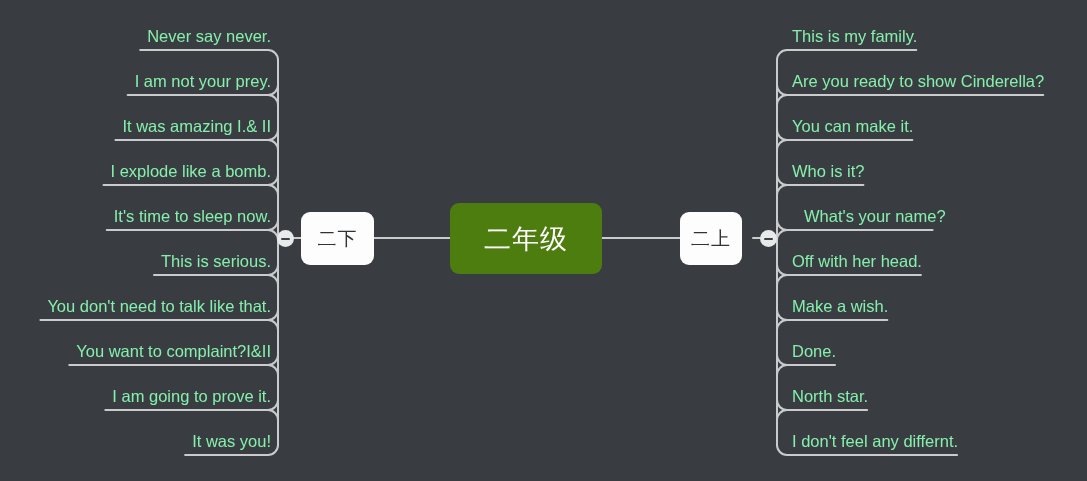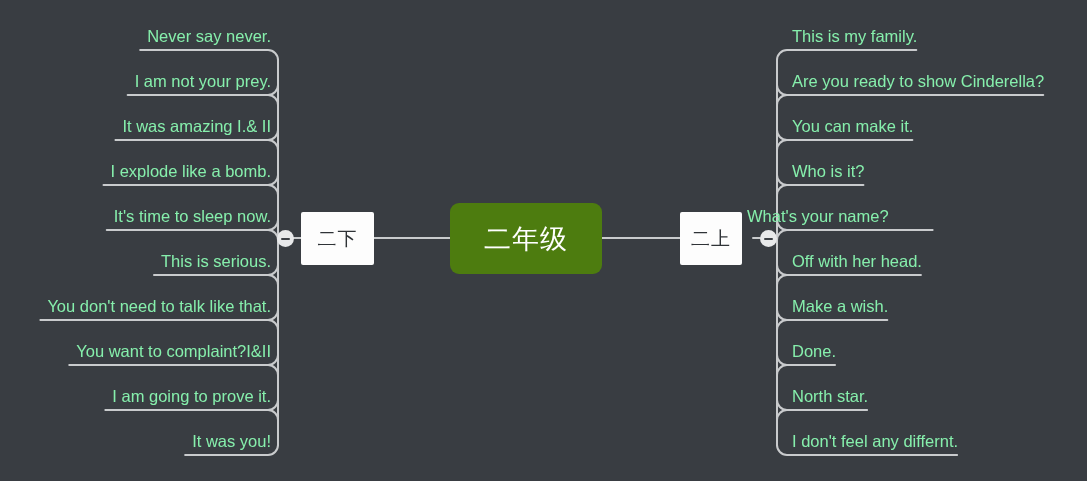--- a/index.html
+++ b/index.html
@@ -37,21 +37,21 @@
     font-size: 27px;
     letter-spacing: 1px;
     font-family: "DejaVu Sans", "Liberation Sans", sans-serif;
   }
 
   
   .branch-node {
     position: absolute;
     height: 53px;
     background: #fdfdfd;
-    border-radius: 2px;
+    border-radius: 9px;
     display: flex; align-items: center; justify-content: center;
     color: #2f3337;
     font-size: 19px;
     letter-spacing: 1px;
     font-family: "DejaVu Sans", "Liberation Sans", sans-serif;
   }
   .branch-node.left  { left: 301px; top: 212px; width: 73px; }
   .branch-node.right { left: 680px; top: 212px; width: 62px; }
 
   
@@ -173,20 +173,20 @@
       <div class="leaf l" style="top: 208px; right: 816px;">It's time to sleep now.</div>
       <div class="leaf l" style="top: 253px; right: 816px;">This is serious.</div>
       <div class="leaf l" style="top: 298px; right: 816px;">You don't need to talk like that.</div>
       <div class="leaf l" style="top: 343px; right: 816px;">You want to complaint?I&amp;II</div>
       <div class="leaf l" style="top: 388px; right: 816px;">I am going to prove it.</div>
       <div class="leaf l" style="top: 433px; right: 816px;">It was you!</div>
       <div class="leaf r" style="top: 28px; left: 792px;">This is my family.</div>
       <div class="leaf r" style="top: 73px; left: 792px;">Are you ready to show Cinderella?</div>
       <div class="leaf r" style="top: 118px; left: 792px;">You can make it.</div>
       <div class="leaf r" style="top: 163px; left: 792px;">Who is it?</div>
-      <div class="leaf r" style="top: 208px; left: 747px;">What's your name?</div>
+      <div class="leaf r" style="top: 208px; left: 804px;">What's your name?</div>
       <div class="leaf r" style="top: 253px; left: 792px;">Off with her head.</div>
       <div class="leaf r" style="top: 298px; left: 792px;">Make a wish.</div>
       <div class="leaf r" style="top: 343px; left: 792px;">Done.</div>
       <div class="leaf r" style="top: 388px; left: 792px;">North star.</div>
       <div class="leaf r" style="top: 433px; left: 792px;">I don't feel any differnt.</div>
     </div>
 </div>
 
 </body></html>

